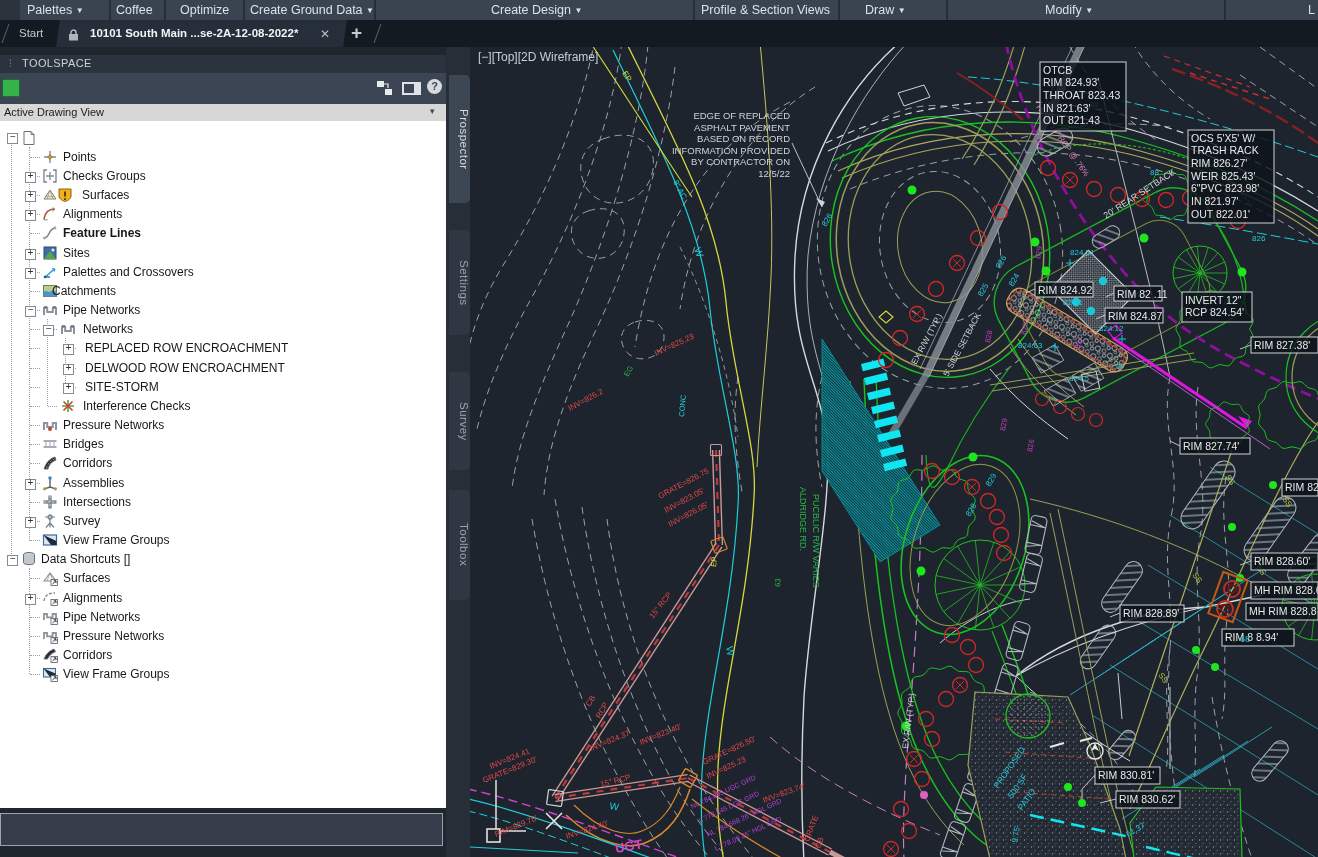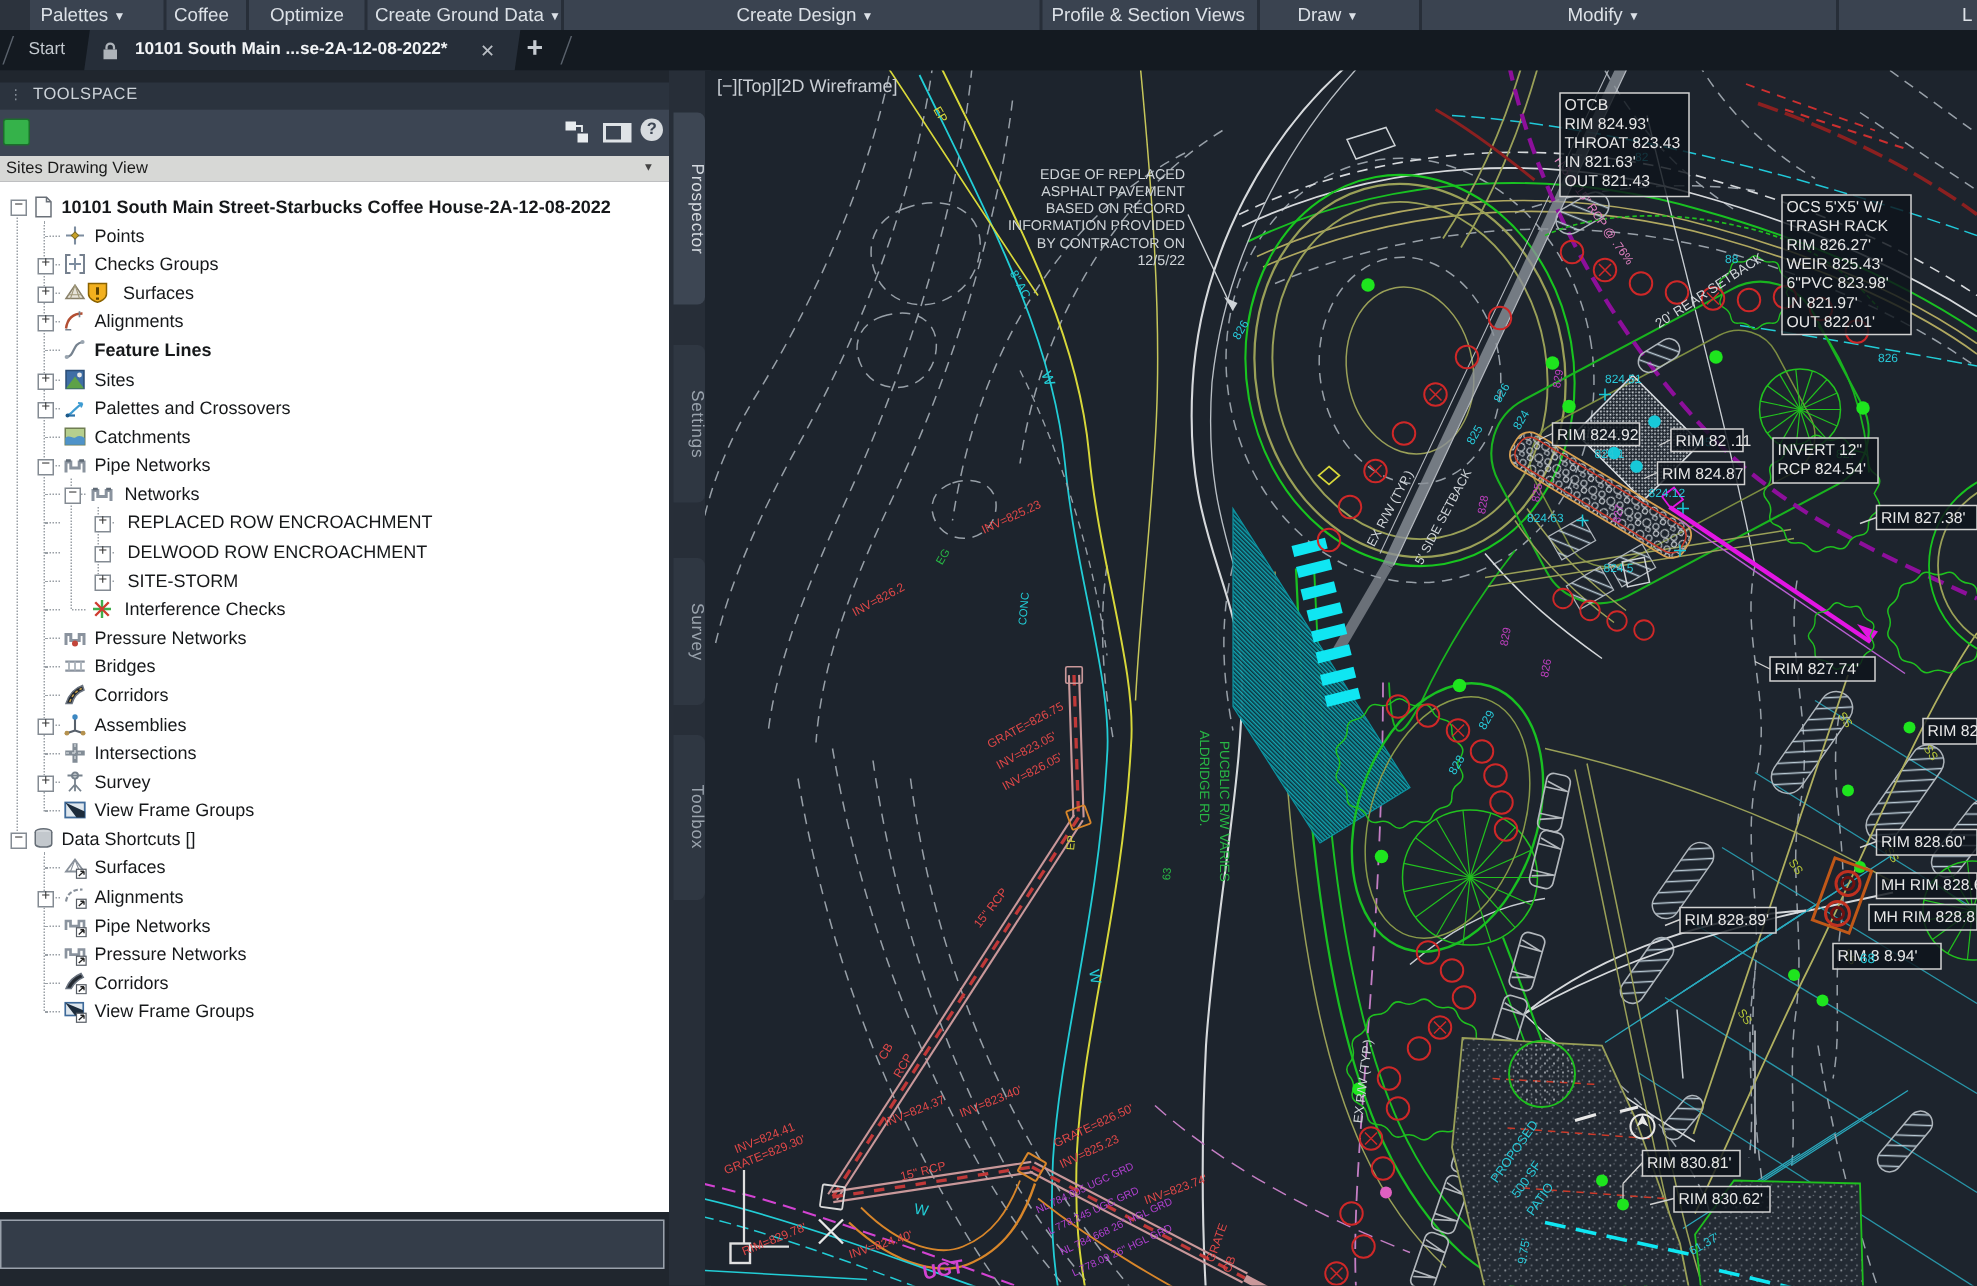--- a/index.html
+++ b/index.html
@@ -57,21 +57,21 @@
         <rect x="9" y="9" width="7" height="6" fill="#e8ecef"></rect>
         <path d="M8 4h4v4" fill="none" stroke="#e8ecef" stroke-width="1.2"></path>
       </svg>
    <svg style="position:absolute;left:401px;top:7px" width="21" height="17">
         <rect x="1" y="2" width="19" height="13" fill="#dfe3e7"></rect>
         <rect x="3" y="4" width="10" height="9" fill="#3c4553"></rect>
       </svg>
    <div style="position:absolute;left:427px;top:6px;width:15px;height:15px;border-radius:50%;background:#d7dbdf;color:#3c4553;text-align:center;font-size:11px;line-height:15px;font-weight:bold">?</div>
  </div>
  <div style="position:absolute;left:0;top:57px;width:446px;height:17px;background:#d7d8d6;color:#1a1a1a;font-size:11px">
-   <span style="position:absolute;left:4px;top:2px">Sites Drawing View</span>
+   <span style="position:absolute;left:4px;top:2px">Active Drawing View</span>
    <span style="position:absolute;left:430px;top:2px;color:#444;font-size:9px">▾</span>
  </div>
  <div style="position:absolute;left:0;top:74px;width:446px;height:687px;background:#ffffff;color:#16181a;font-size:12px">
  <div style="position:absolute;left:11px;top:22px;height:411px;width:0;border-left:1px dotted #9aa0a6"></div>
       <div style="position:absolute;left:29px;top:26px;height:394px;width:0;border-left:1px dotted #9aa0a6"></div>
       <div style="position:absolute;left:30px;top:36px;width:10px;height:0;border-top:1px dotted #9aa0a6"></div>
       <div style="position:absolute;left:30px;top:55px;width:10px;height:0;border-top:1px dotted #9aa0a6"></div>
       <div style="position:absolute;left:30px;top:74px;width:10px;height:0;border-top:1px dotted #9aa0a6"></div>
       <div style="position:absolute;left:30px;top:93px;width:10px;height:0;border-top:1px dotted #9aa0a6"></div>
       <div style="position:absolute;left:30px;top:112px;width:10px;height:0;border-top:1px dotted #9aa0a6"></div>
@@ -105,21 +105,20 @@
       <div style="position:absolute;left:30px;top:515px;width:10px;height:0;border-top:1px dotted #9aa0a6"></div>
       <div style="position:absolute;left:30px;top:534px;width:10px;height:0;border-top:1px dotted #9aa0a6"></div>
       <div style="position:absolute;left:30px;top:553px;width:10px;height:0;border-top:1px dotted #9aa0a6"></div>
       <div class="eb" style="left:7px;top:12px">−</div>
       <div style="position:absolute;left:21px;top:8px;width:16px;height:18px">
         <svg width="16" height="16" viewBox="0 0 16 16" style="position:absolute;top:1px;left:0">
           <path d="M3 1.5h7l3 3v10H3z" fill="#fdfdfd" stroke="#6a7078" stroke-width="1"></path>
           <path d="M10 1.5v3h3" fill="none" stroke="#6a7078"></path>
         </svg>
       </div>
-      <div style="position:absolute;left:41px;top:10px;font-weight:bold;white-space:nowrap">10101 South Main Street-Starbucks Coffee House-2A-12-08-2022</div>
       <div style="position:absolute;left:42px;top:27px;width:16px;height:18px">
         <svg width="16" height="16" viewBox="0 0 16 16" style="position:absolute;top:1px;left:0">
           <path d="M8 2v12M2 8h12" stroke="#7d8da0" stroke-width="1.4"></path>
           <path d="M8 5.6 10.4 8 8 10.4 5.6 8z" fill="#c9a227" stroke="#7d6a20" stroke-width=".7"></path>
         </svg>
       </div>
       <div style="position:absolute;left:63px;top:29px;font-weight:normal;white-space:nowrap">Points</div>
       <div class="eb" style="left:25px;top:51px">+</div>
       <div style="position:absolute;left:42px;top:46px;width:16px;height:18px">
         <svg width="16" height="16" viewBox="0 0 16 16" style="position:absolute;top:1px;left:0">
@@ -176,21 +175,21 @@
           <circle cx="3" cy="13" r="1.3" fill="#1d5a8a"></circle>
         </svg>
       </div>
       <div style="position:absolute;left:63px;top:144px;font-weight:normal;white-space:nowrap">Palettes and Crossovers</div>
       <div style="position:absolute;left:42px;top:161px;width:16px;height:18px">
         <svg width="16" height="16" viewBox="0 0 16 16" style="position:absolute;top:1px;left:0">
           <rect x="1.5" y="2.5" width="13" height="11" fill="#b6cf8e" stroke="#6f7d52"></rect>
           <path d="M1.5 9c3-2.5 5 1 7-.5s4-1 6 .5v4.5h-13z" fill="#4f93c9"></path>
         </svg>
       </div>
-      <div style="position:absolute;left:63px;top:163px;font-weight:normal;white-space:nowrap">Catchments</div>
+      <div style="position:absolute;left:52px;top:163px;font-weight:normal;white-space:nowrap">Catchments</div>
       <div class="eb" style="left:25px;top:185px">−</div>
       <div style="position:absolute;left:42px;top:180px;width:16px;height:18px">
         <svg width="16" height="16" viewBox="0 0 16 16" style="position:absolute;top:1px;left:0">
           <path d="M2 13V6h3.2v4h5.6V6H14v7" fill="none" stroke="#8a939e" stroke-width="2"></path>
           <path d="M2 5h3.2M10.8 5H14" stroke="#5f6a75" stroke-width="1.6"></path>
         </svg>
       </div>
       <div style="position:absolute;left:63px;top:182px;font-weight:normal;white-space:nowrap">Pipe Networks</div>
       <div class="eb" style="left:43px;top:204px">−</div>
       <div style="position:absolute;left:60px;top:199px;width:16px;height:18px">

